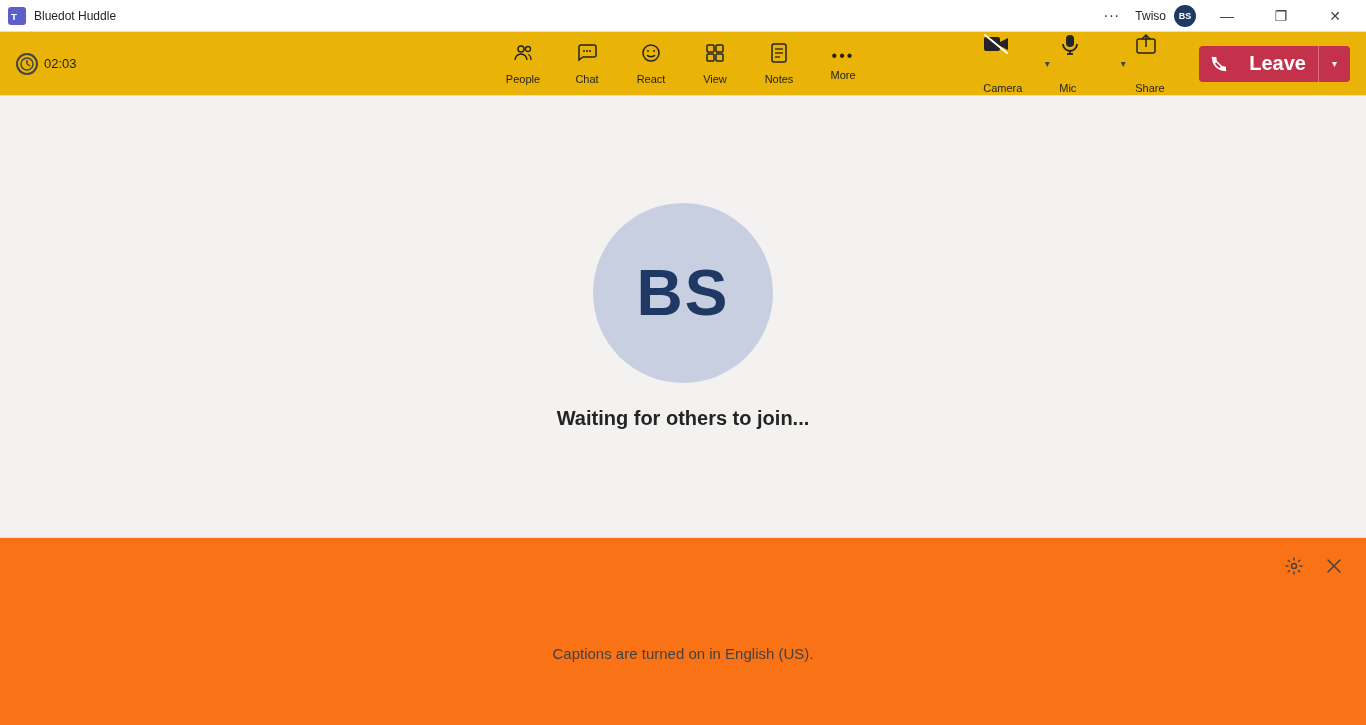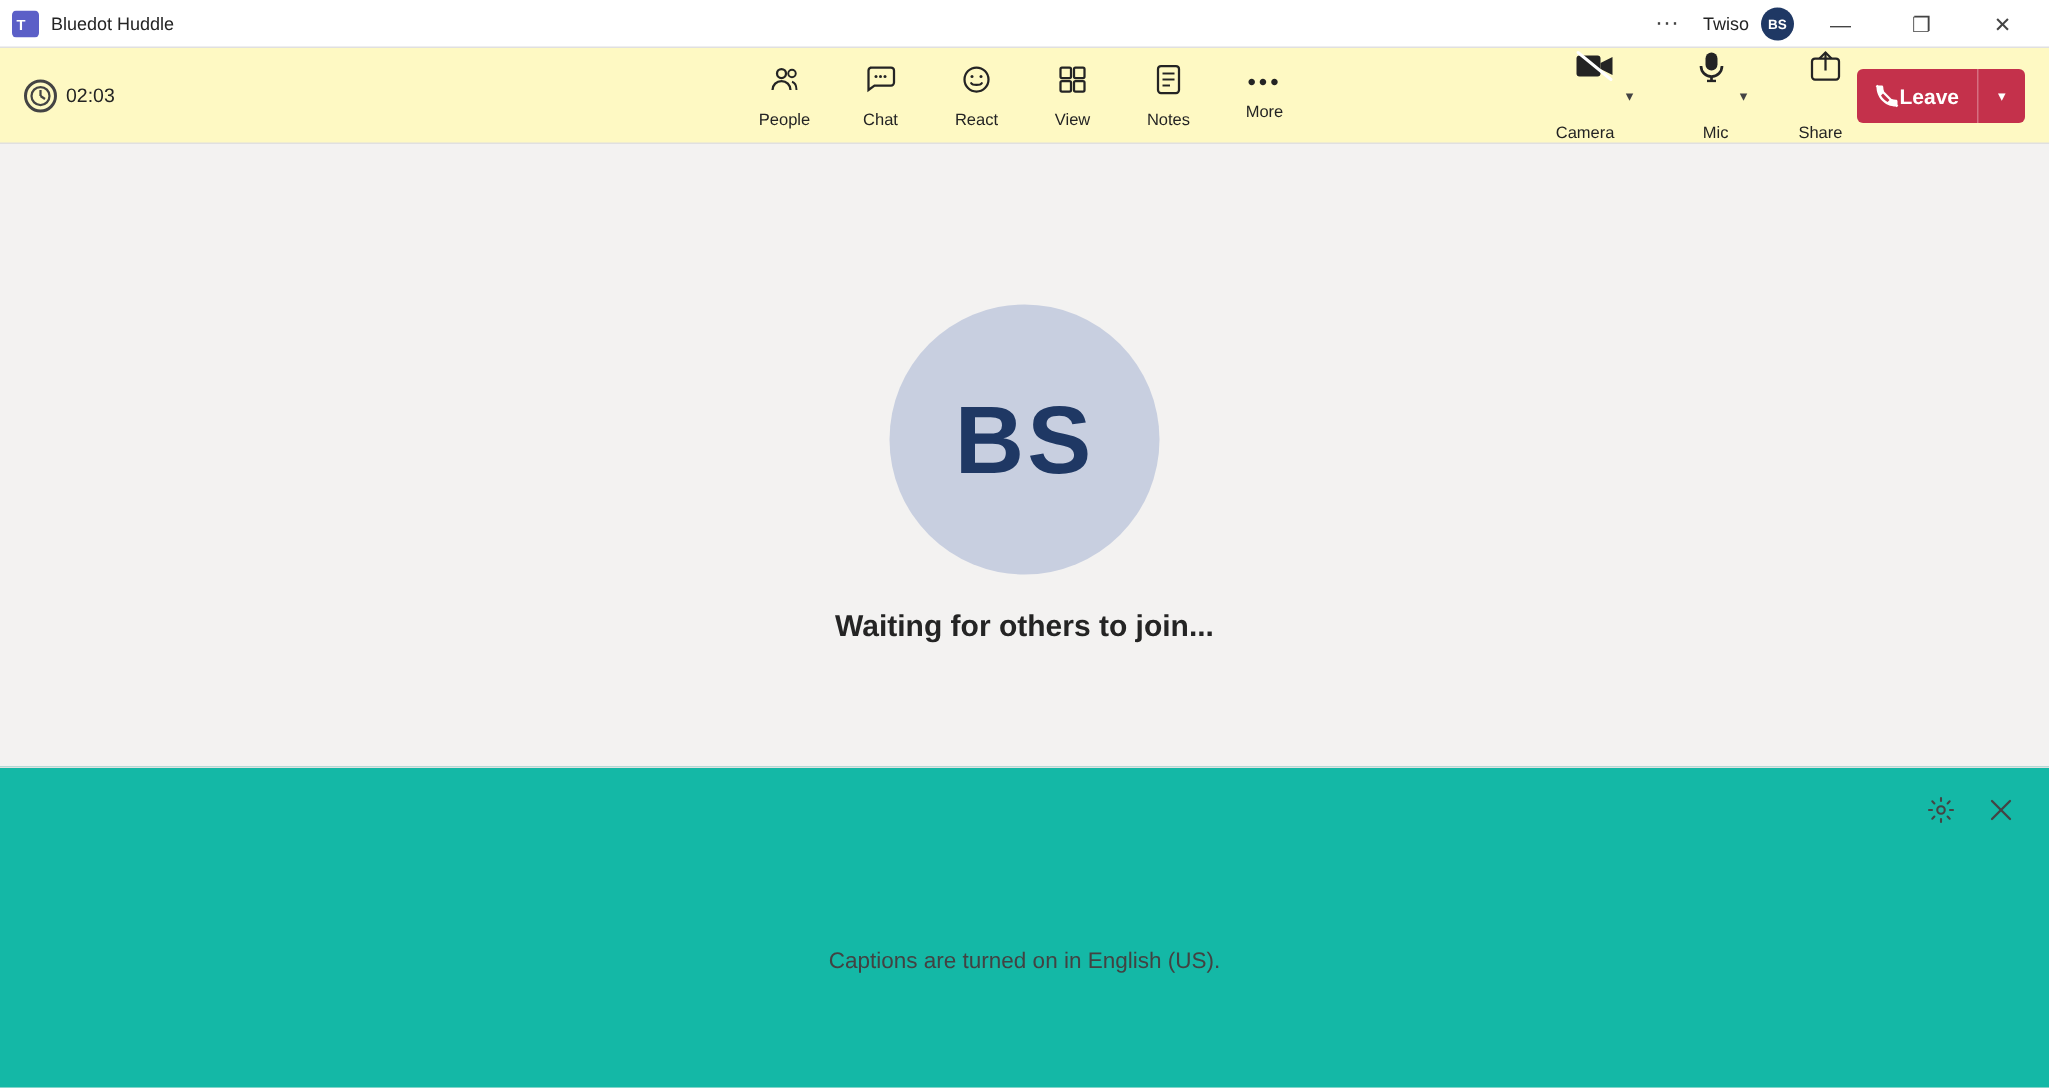--- a/index.html
+++ b/index.html
@@ -70,21 +70,21 @@
       color: #444;
       cursor: pointer;
       padding: 0 8px;
     }
 
     
     .toolbar {
       display: flex;
       align-items: center;
       height: 64px;
-      background: #fef9c3;
+      background: #eab308;
       border-bottom: 1px solid #e0e0e0;
       padding: 0 16px;
       gap: 0;
     }
     .toolbar-left {
       display: flex;
       align-items: center;
       gap: 6px;
       margin-right: auto;
     }
@@ -136,21 +136,21 @@
       margin-left: auto;
       gap: 2px;
     }
     .toolbar-btn-group {
       display: flex;
       align-items: center;
     }
     .toolbar-btn {
       display: flex;
       flex-direction: column;
-      align-items: flex-end;
+      align-items: flex-start;
       justify-content: center;
       width: 54px;
       height: 64px;
       cursor: pointer;
       gap: 22px;
     }
     .toolbar-btn .icon-glyph {
       font-size: 20px;
       color: #242424;
     }
@@ -176,26 +176,26 @@
       display: flex;
       align-items: center;
       background: #c4314b;
       border-radius: 4px;
       height: 36px;
       margin-left: 8px;
     }
     .leave-btn {
       display: flex;
       align-items: center;
-      gap: 0;
+      gap: 22px;
       padding: 0 12px;
       cursor: pointer;
       height: 36px;
       color: #fff;
-      font-size: 14px;
+      font-size: 20px;
       font-weight: 600;
     }
     .leave-chevron {
       display: flex;
       align-items: center;
       justify-content: center;
       width: 32px;
       height: 36px;
       border-left: 1px solid rgba(255,255,255,0.3);
       cursor: pointer;
@@ -234,22 +234,22 @@
       font-weight: 600;
       color: #242424;
     }
 
     
     .captions-panel {
       position: absolute;
       bottom: 0;
       left: 0;
       right: 0;
-      height: 214px;
-      background: #14b8a6;
+      height: 188px;
+      background: #f97316;
       border-top: 1px solid #e0e0e0;
       display: flex;
       flex-direction: column;
     }
     .captions-header {
       display: flex;
       align-items: center;
       justify-content: flex-end;
       padding: 12px 16px 0;
       gap: 8px;

